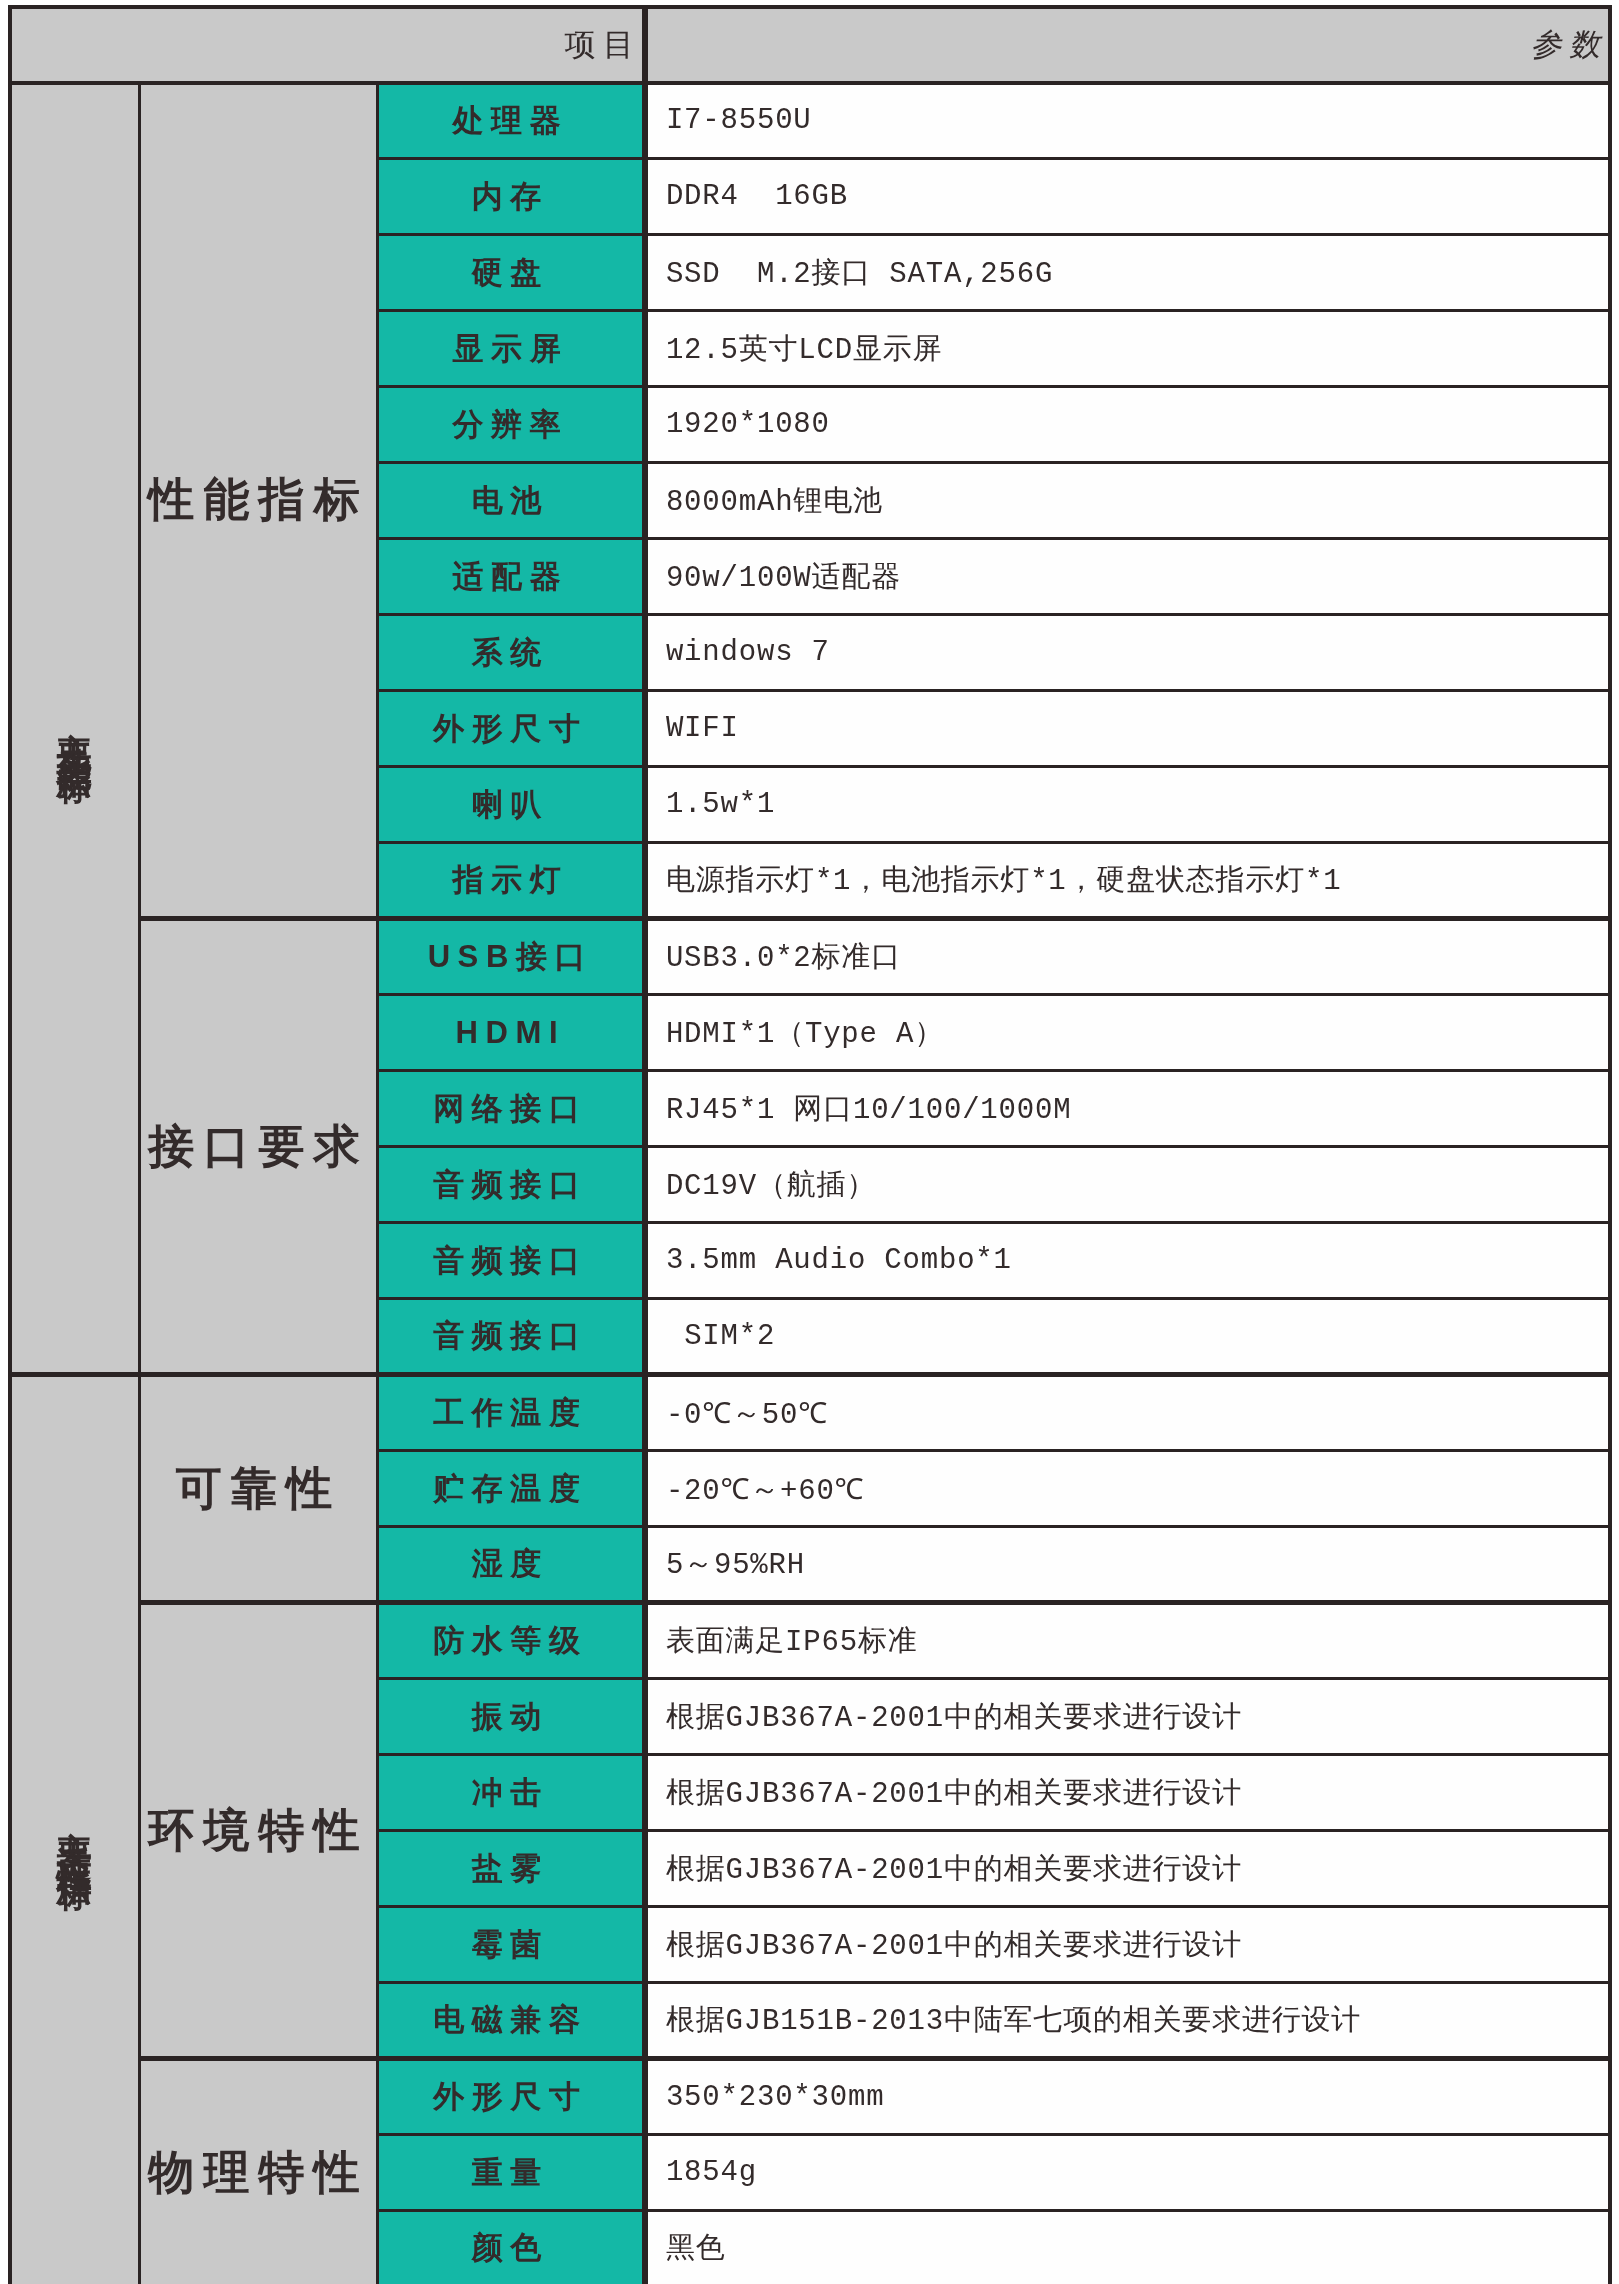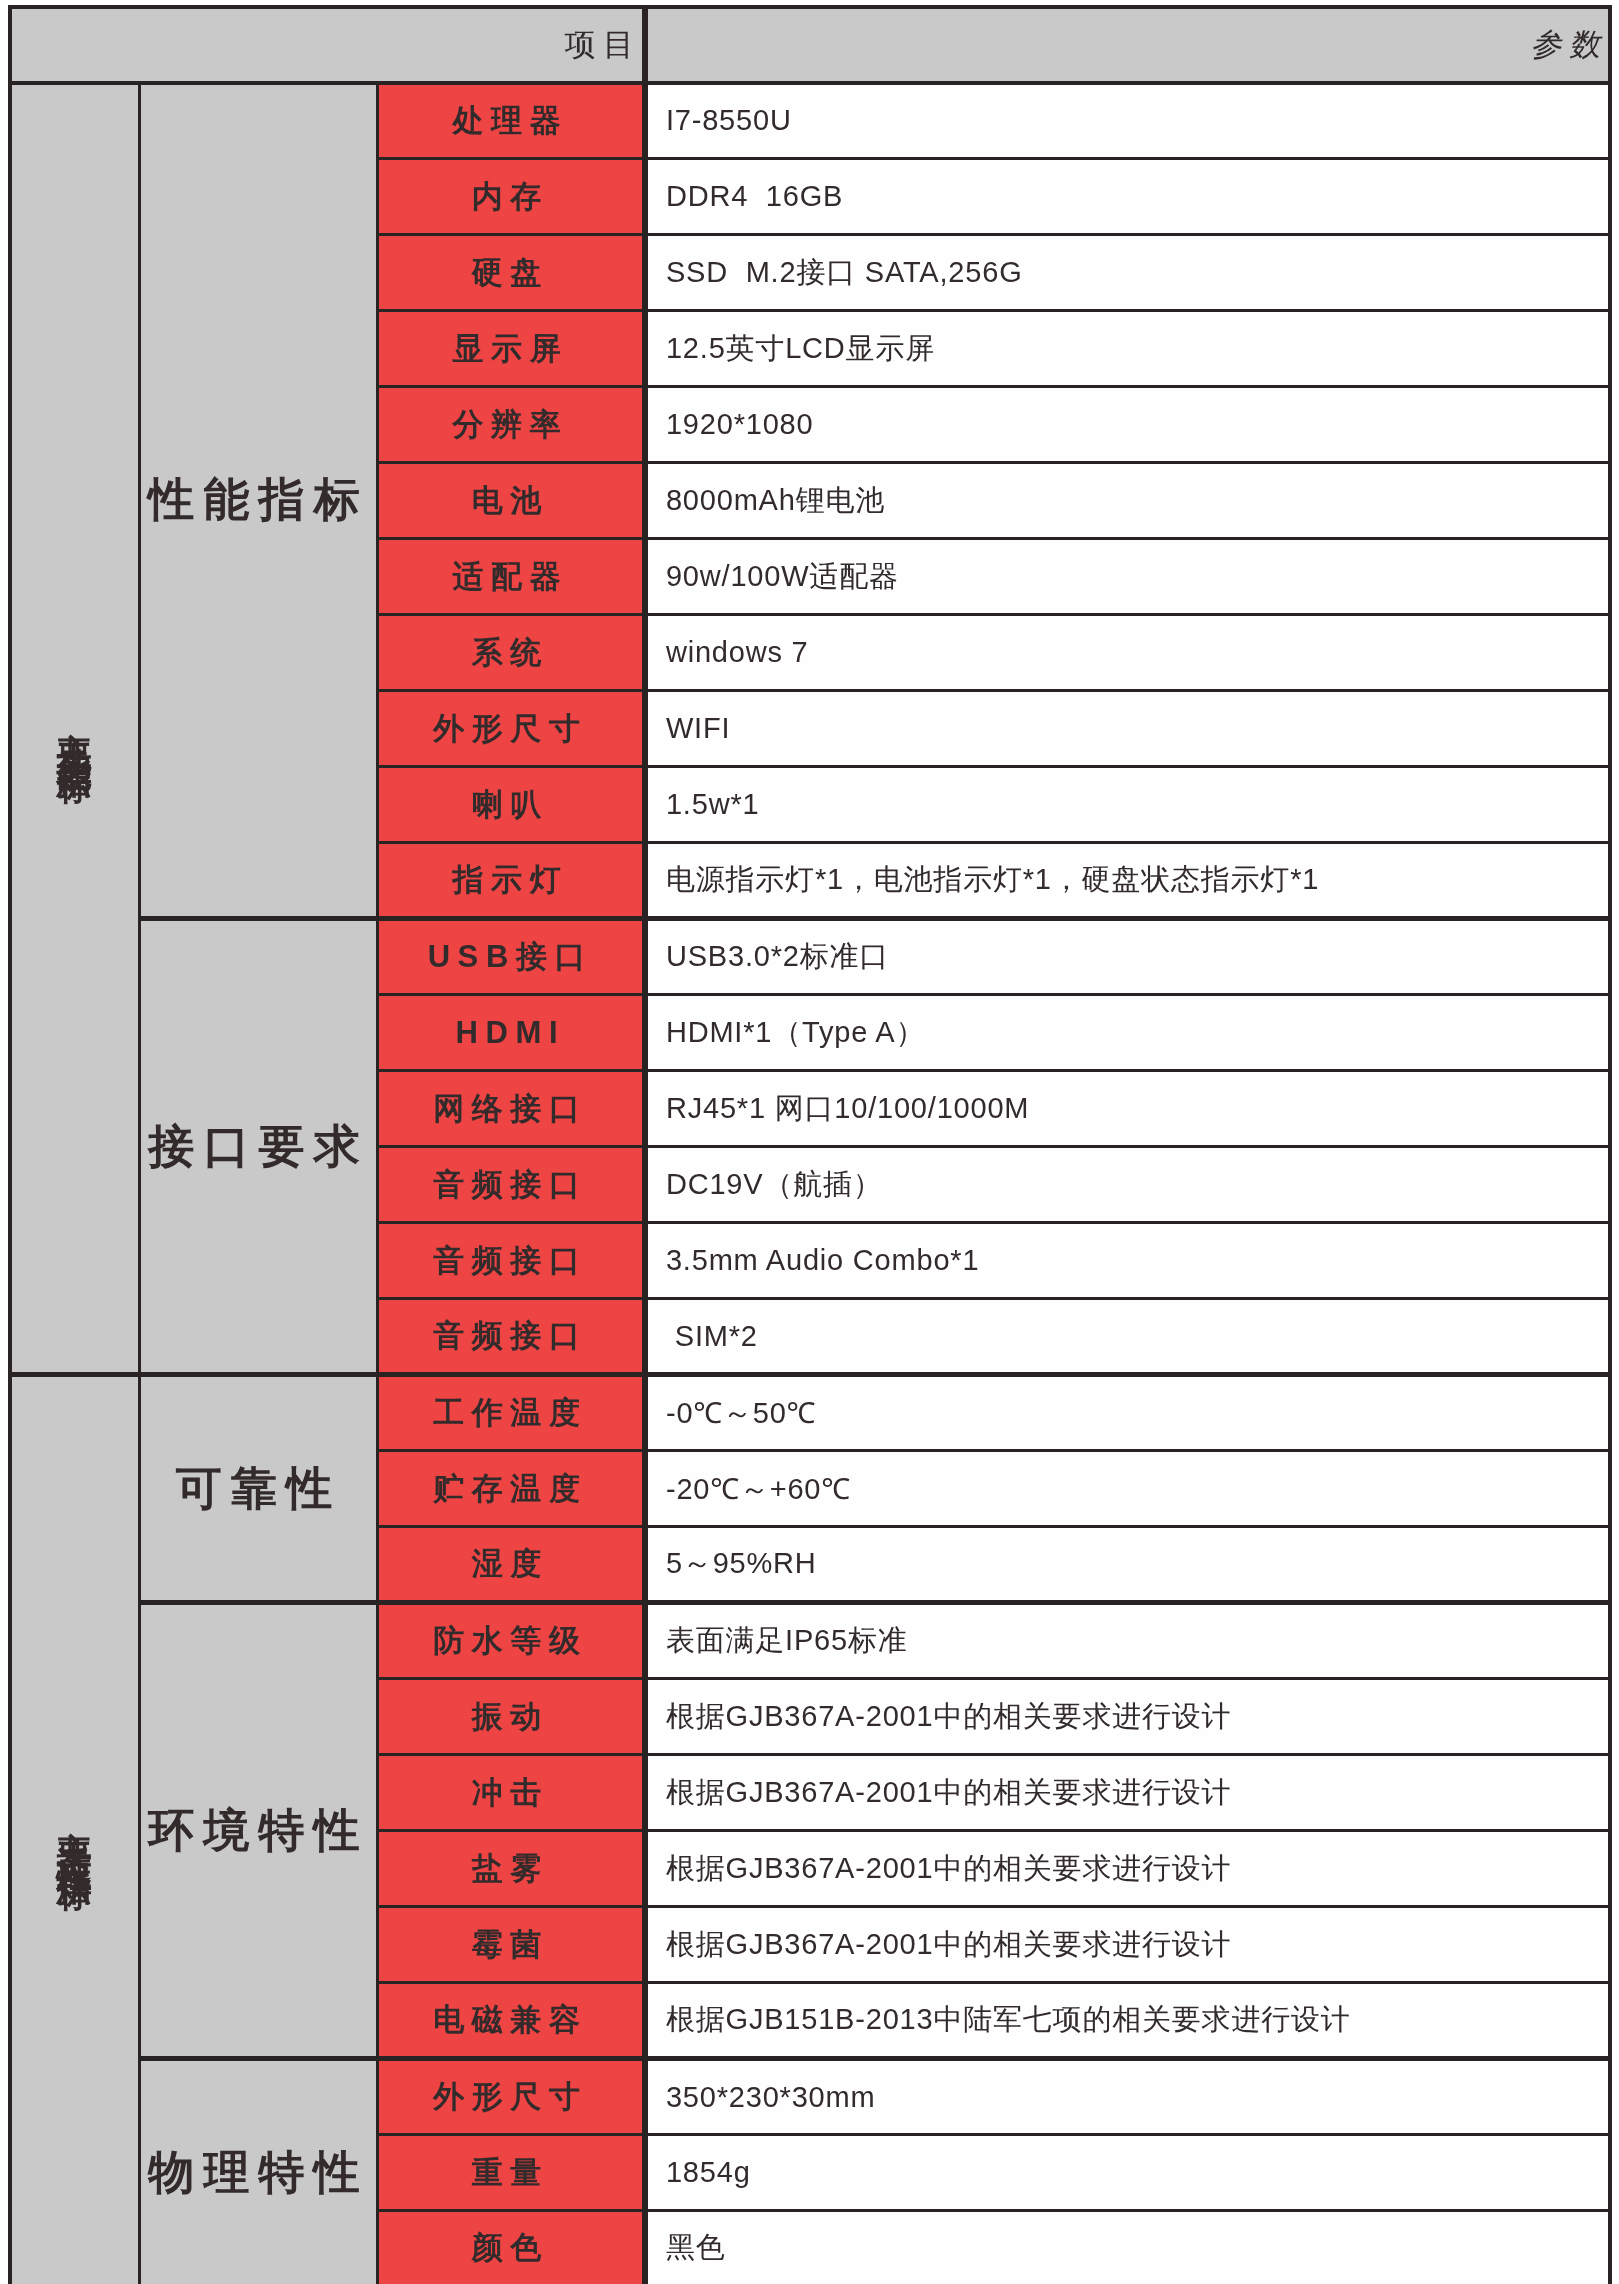--- a/index.html
+++ b/index.html
@@ -54,30 +54,30 @@
   .vtext {
     display: inline-block;
     writing-mode: vertical-rl;
     text-orientation: upright;
     font-size: 35px;
     font-weight: bold;
     letter-spacing: 7.6px;
     line-height: 1.0;
   }
   td.lbl {
-    background: #ef4444;
+    background: #14b8a6;
     text-align: center;
     font-weight: bold;
     font-size: 31px;
     letter-spacing: 7.6px;
   }
   td.val {
     background: #fefefe;
     border-left-width: 6.1px;
-    font-family: Liberation Sans, sans-serif;
+    font-family: Liberation Mono, monospace;
     font-size: 29px;
     text-align: left;
     padding-left: 18.3px;
     white-space: pre-wrap;
     letter-spacing: 0.8px;
   }
   th.param { border-left-width: 6.1px; font-style: italic; }
 </style>
 </head>
 <body>

